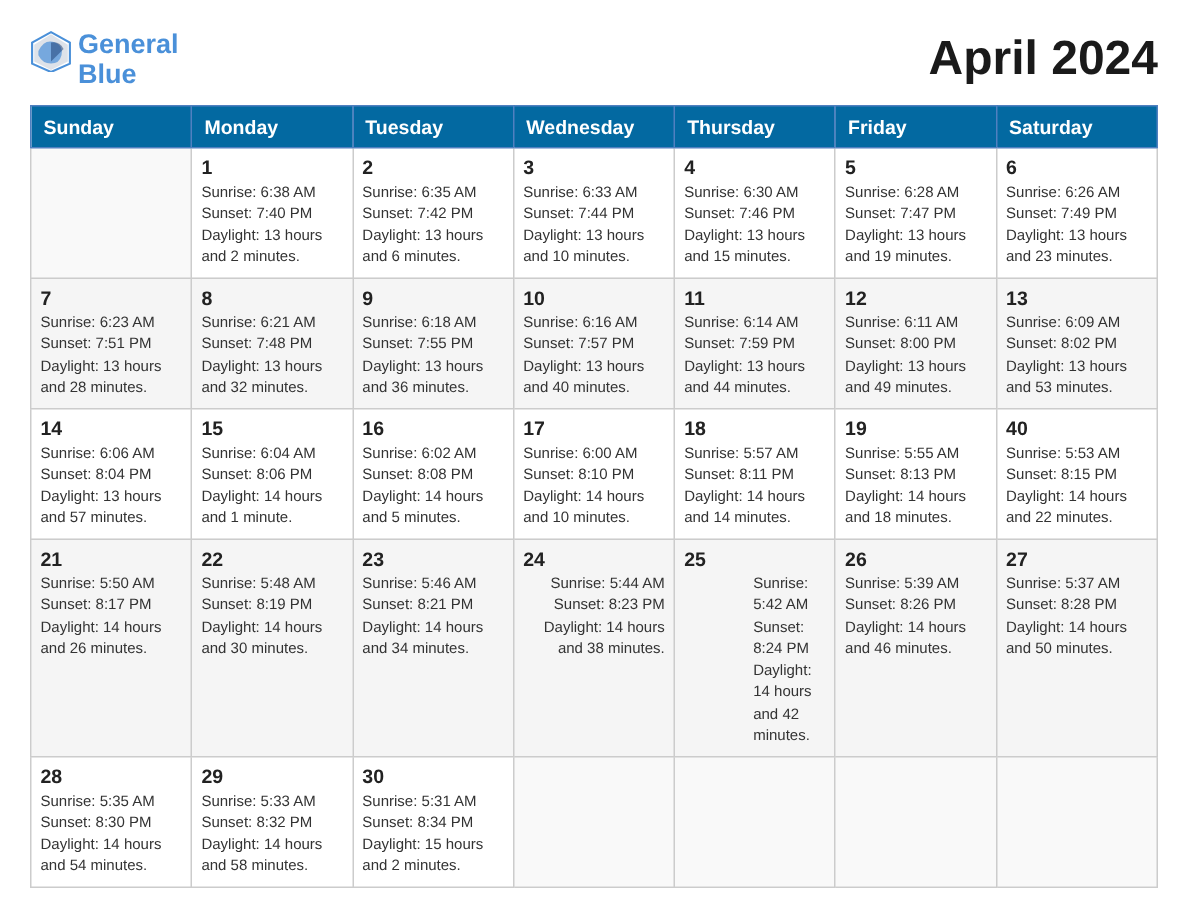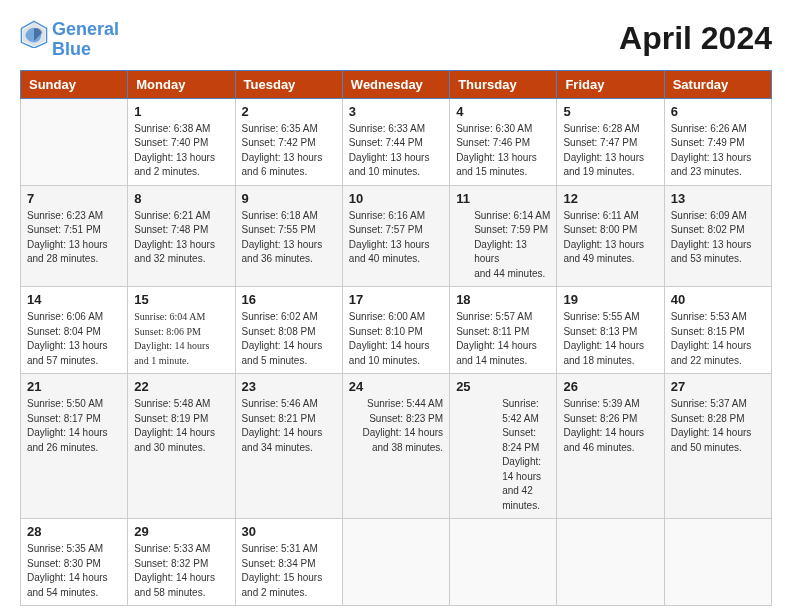--- a/index.html
+++ b/index.html
@@ -45,21 +45,21 @@
     .location {
       font-size: 15px;
       color: #333;
     }
     .calendar {
       width: 100%;
       border-collapse: collapse;
       border: 1px solid #ccc;
     }
     .calendar th {
-      background-color: #c2410c;
+      background-color: #0369a1;
       color: #fff;
       font-size: 13px;
       font-weight: bold;
       padding: 6px 8px;
       text-align: left;
       border: 1px solid #5080c0;
     }
     .calendar td {
       vertical-align: top;
       border: 1px solid #ccc;
@@ -193,21 +193,21 @@
         </td>
         <td>
           <div class="day-number">10</div>
           <div class="day-info" style="white-space: pre-line;">Sunrise: 6:16 AM
 Sunset: 7:57 PM
 Daylight: 13 hours
 and 40 minutes.</div>
         </td>
         <td>
           <div class="day-number">11</div>
-          <div class="day-info" style="white-space: pre-line; margin-left: 18px;">Sunrise: 6:14 AM
+          <div class="day-info" style="white-space: pre-line;">Sunrise: 6:14 AM
 Sunset: 7:59 PM
 Daylight: 13 hours
 and 44 minutes.</div>
         </td>
         <td>
           <div class="day-number">12</div>
           <div class="day-info" style="white-space: pre-line;">Sunrise: 6:11 AM
 Sunset: 8:00 PM
 Daylight: 13 hours
 and 49 minutes.</div>
@@ -223,21 +223,21 @@
       <tr>
         <td>
           <div class="day-number">14</div>
           <div class="day-info" style="white-space: pre-line;">Sunrise: 6:06 AM
 Sunset: 8:04 PM
 Daylight: 13 hours
 and 57 minutes.</div>
         </td>
         <td>
           <div class="day-number">15</div>
-          <div class="day-info" style="white-space: pre-line; font-family: Liberation Serif, serif;">Sunrise: 6:04 AM
+          <div class="day-info" style="white-space: pre-line;">Sunrise: 6:04 AM
 Sunset: 8:06 PM
 Daylight: 14 hours
 and 1 minute.</div>
         </td>
         <td>
           <div class="day-number">16</div>
           <div class="day-info" style="white-space: pre-line;">Sunrise: 6:02 AM
 Sunset: 8:08 PM
 Daylight: 14 hours
 and 5 minutes.</div>

